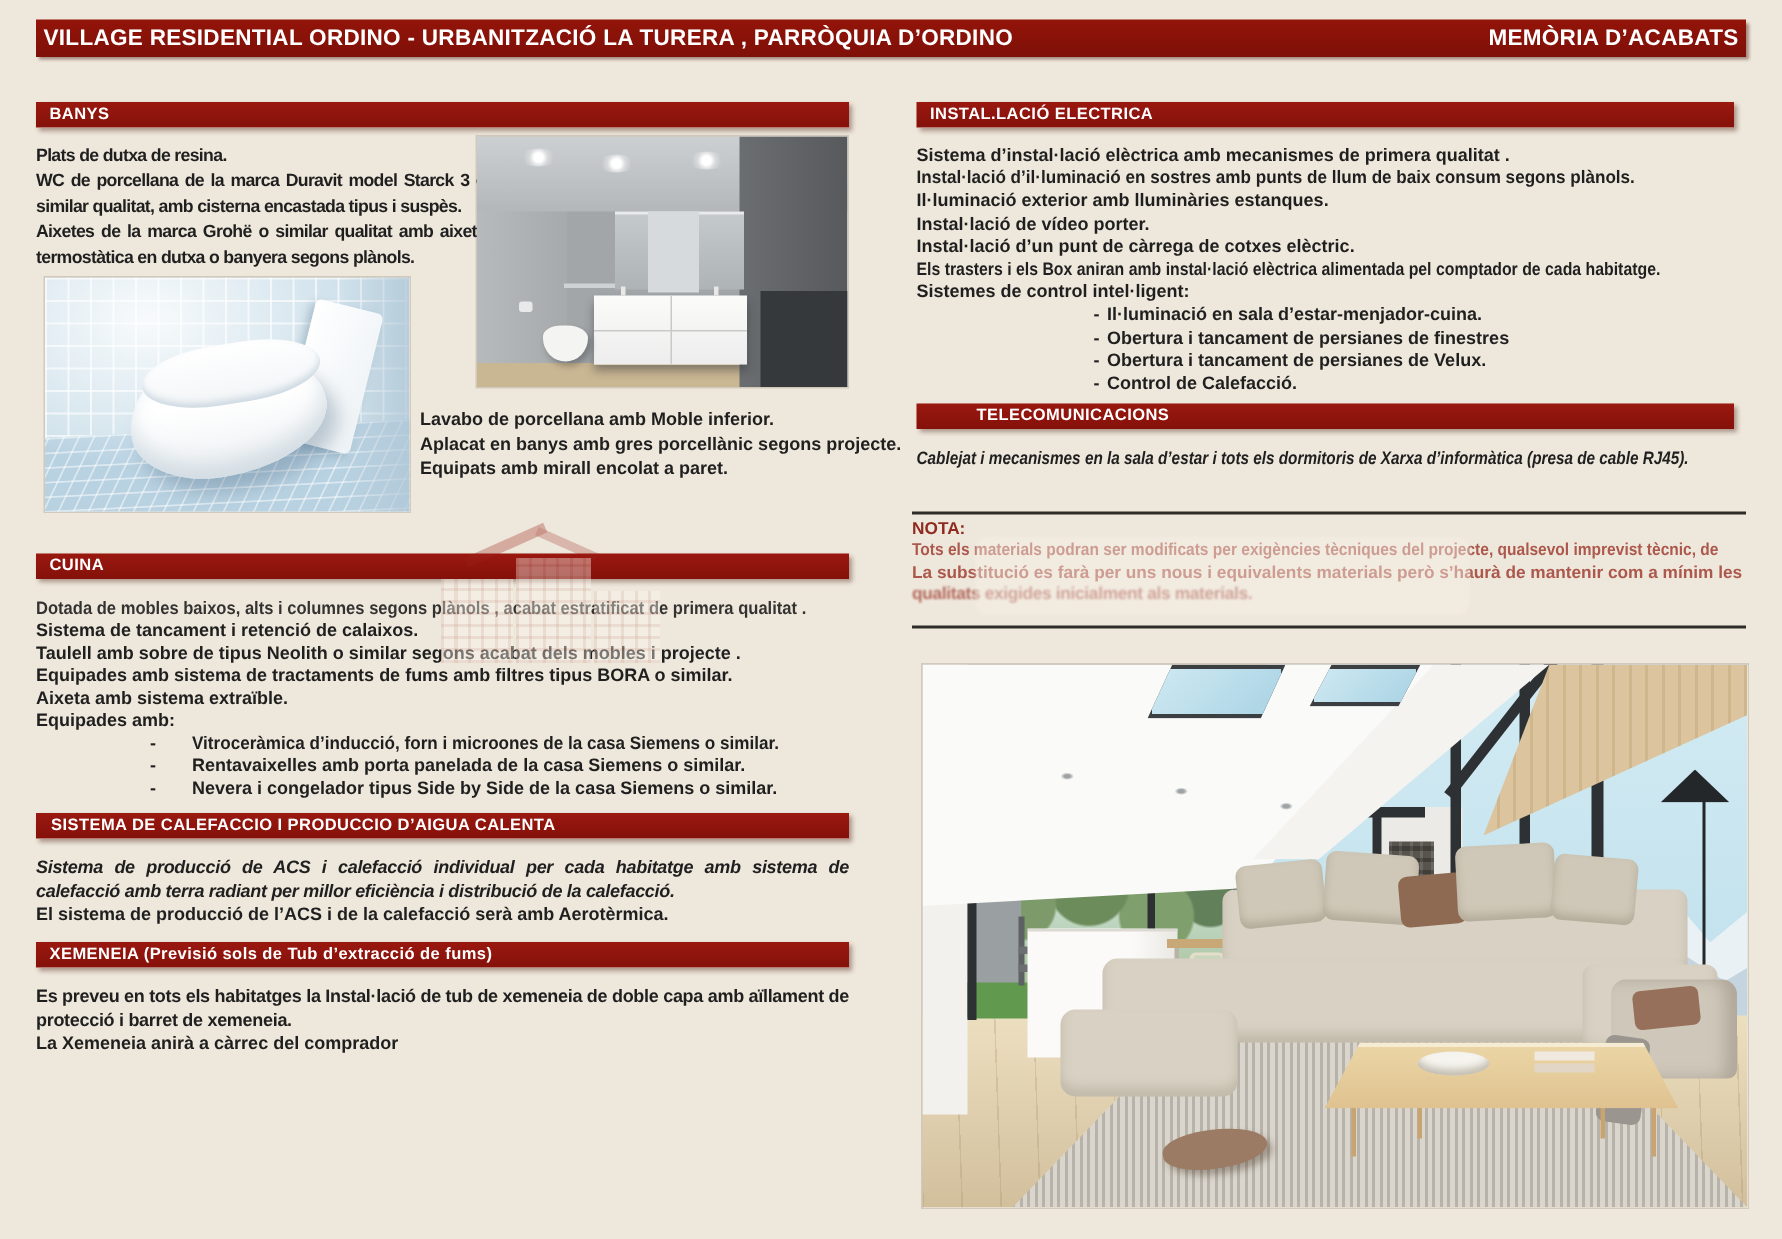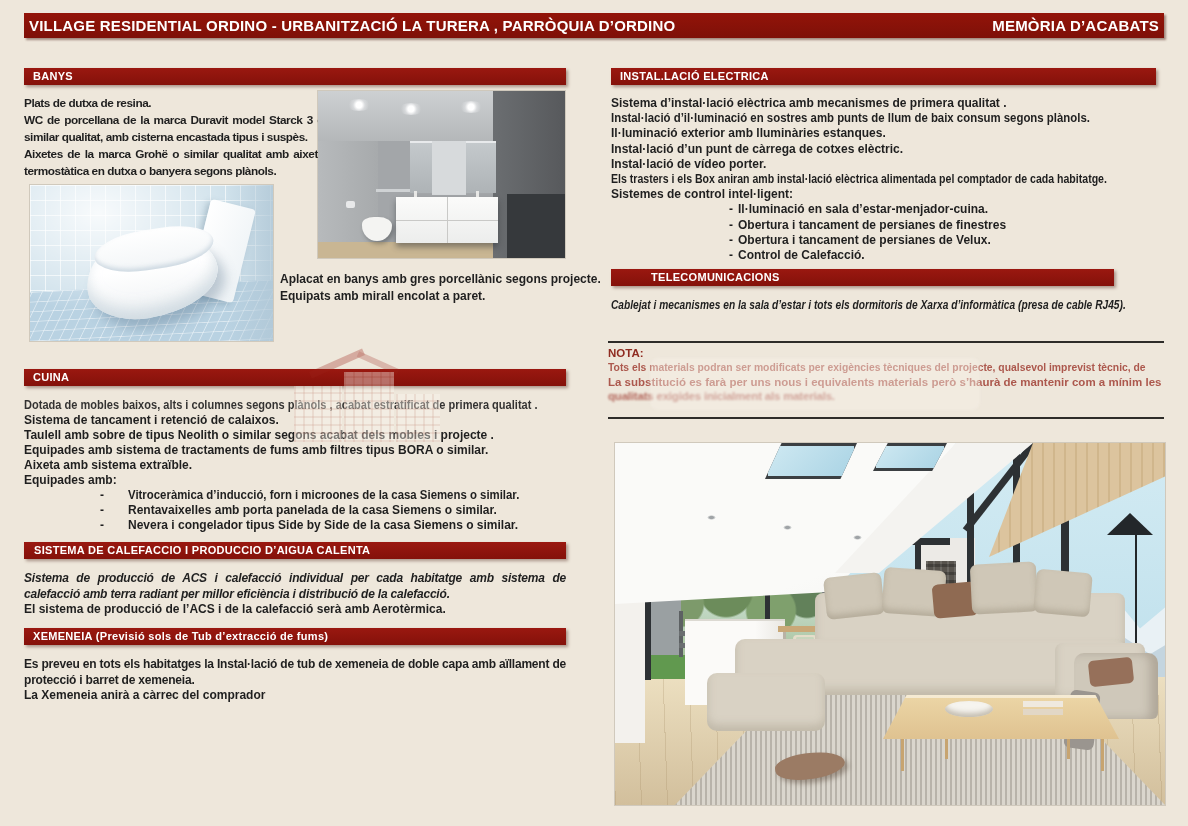--- a/index.html
+++ b/index.html
@@ -191,20 +191,21 @@
     <div class="t-wall"></div>
     <div class="t-floor"></div>
     <div class="t-glow"></div>
     <div class="t-corner"></div>
     <div class="t-panel"></div>
     <div class="t-body"></div>
     <div class="t-lid"></div>
   </div>
 
   <div class="abs" style="left:280px;top:271px;width:290px;">
+    <div class="line" style="line-height:16.5px;">Lavabo de porcellana  amb Moble inferior.</div>
     <div class="line" style="line-height:16.5px;">Aplacat en banys amb gres porcellànic segons projecte.</div>
     <div class="line" style="line-height:16.5px;">Equipats amb mirall encolat a paret.</div>
   </div>
 
   <div class="secbar" style="left:24px;top:369px;width:542px;">
     <span>CUINA</span>
   </div>
   <div class="abs" style="left:24px;top:398px;width:560px;">
     <div class="line"><span class="sx92 garble-light">Dotada de mobles baixos, alts i columnes segons plànols , acabat estratificat de primera qualitat .</span></div>
     <div class="line">Sistema de tancament i retenció de calaixos.</div>
@@ -242,43 +243,43 @@
     <div class="line">La Xemeneia anirà a càrrec del comprador</div>
   </div>
 
   <div class="secbar" style="left:611px;top:68px;width:545px;">
     <span>INSTAL.LACIÓ ELECTRICA</span>
   </div>
   <div class="abs" style="left:611px;top:96px;width:570px;">
     <div class="rline">Sistema d’instal·lació elèctrica amb mecanismes de primera qualitat .</div>
     <div class="rline"><span class="sx95">Instal·lació d’il·luminació en sostres amb punts de llum de baix consum segons plànols.</span></div>
     <div class="rline">Il·luminació exterior amb lluminàries estanques.</div>
+    <div class="rline">Instal·lació de vídeo porter.</div>
     <div class="rline">Instal·lació d’un punt de càrrega de cotxes elèctric.</div>
-    <div class="rline">Instal·lació de vídeo porter.</div>
     <div class="rline"><span class="sx88">Els trasters i els Box aniran amb instal·lació elèctrica alimentada pel comptador de cada habitatge.</span></div>
     <div class="rline">Sistemes de control intel·ligent:</div>
     <div class="ebullet">
         <span>-</span>
         <span>Il·luminació en sala d’estar-menjador-cuina.</span>
       </div>
     <div class="ebullet">
         <span>-</span>
         <span>Obertura i tancament de persianes de finestres</span>
       </div>
     <div class="ebullet">
         <span>-</span>
         <span>Obertura i tancament de persianes de Velux.</span>
       </div>
     <div class="ebullet">
         <span>-</span>
         <span>Control de Calefacció.</span>
       </div>
   </div>
 
-  <div class="secbar" style="left:611px;top:269px;width:503px;padding-left:40px;">
+  <div class="secbar" style="left:611px;top:269px;width:545px;padding-left:40px;">
     <span>TELECOMUNICACIONS</span>
   </div>
   <div class="abs" style="left:611px;top:298px;width:570px;font-style:italic;">
     <div class="rline"><span class="sx85">Cablejat i mecanismes en la sala d’estar i tots els dormitoris de Xarxa d’informàtica (presa de cable RJ45).</span></div>
   </div>
 
   <div class="notabox">
     <div class="nota-label">NOTA:</div>
     <div class="nline"><span class="sx90 garble-light" style="display:inline-block;transform:scaleX(.9);transform-origin:0 50%;">Tots els materials podran ser modificats per exigències tècniques del projecte, qualsevol imprevist tècnic, de</span></div>
     <div class="nline garble-light">La substitució es farà per uns nous i equivalents materials però s’haurà de mantenir com a mínim les</div>

